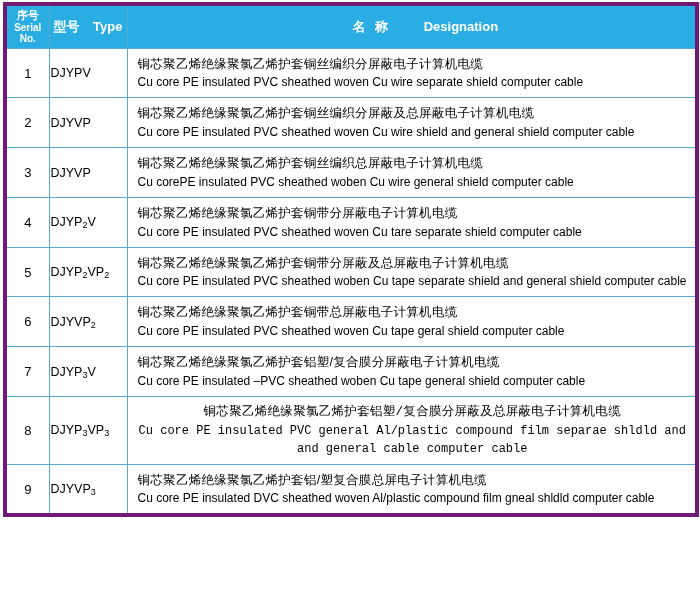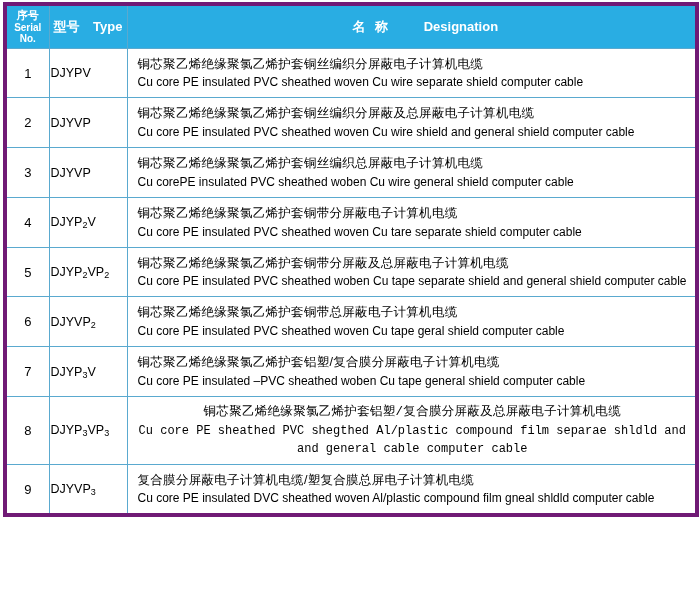--- a/index.html
+++ b/index.html
@@ -172,26 +172,26 @@
           <td class="desig">
             <div class="line-cn">铜芯聚乙烯绝缘聚氯乙烯护套铝塑/复合膜分屏蔽电子计算机电缆</div>
             <div class="line-en">Cu core PE insulated –PVC sheathed woben Cu tape general shield computer cable</div>
           </td>
         </tr>
         <tr>
           <td class="no">8</td>
           <td class="type">DJYP<sub>3</sub>VP<sub>3</sub></td>
           <td class="desig center">
             <div class="line-cn">铜芯聚乙烯绝缘聚氯乙烯护套铝塑/复合膜分屏蔽及总屏蔽电子计算机电缆</div>
-            <div class="line-en">Cu core PE sheathed PVC shegthed Al/plastic compound film separae shldld and and general cable computer cable</div>
+            <div class="line-en">Cu core PE insulated PVC general Al/plastic compound film separae shldld and and general cable computer cable</div>
           </td>
         </tr>
         <tr>
           <td class="no">9</td>
           <td class="type">DJYVP<sub>3</sub></td>
           <td class="desig">
-            <div class="line-cn">复合膜分屏蔽电子计算机电缆/塑复合膜总屏电子计算机电缆</div>
+            <div class="line-cn">铜芯聚乙烯绝缘聚氯乙烯护套铝/塑复合膜总屏电子计算机电缆</div>
             <div class="line-en">Cu core PE insulated DVC sheathed woven Al/plastic compound film gneal shldld computer cable</div>
           </td>
         </tr>
       </tbody>
   </table>
 </div>
 
 </body></html>

